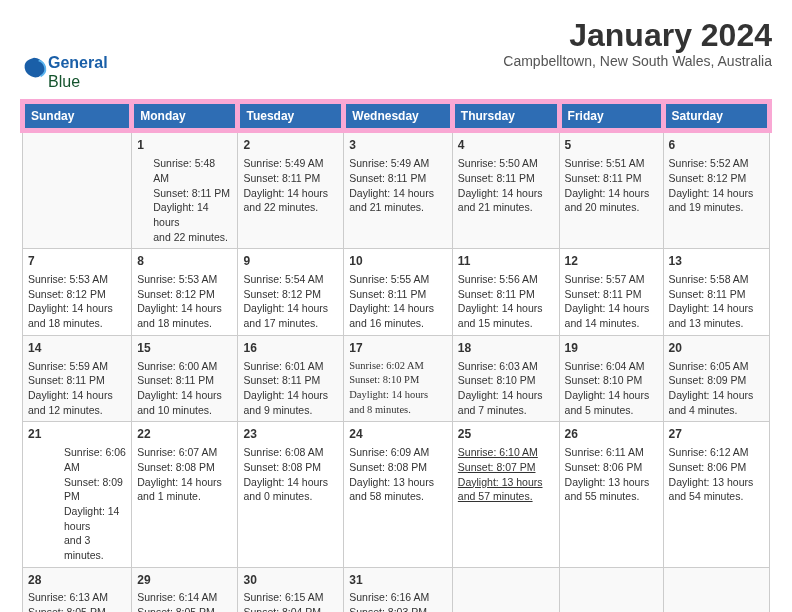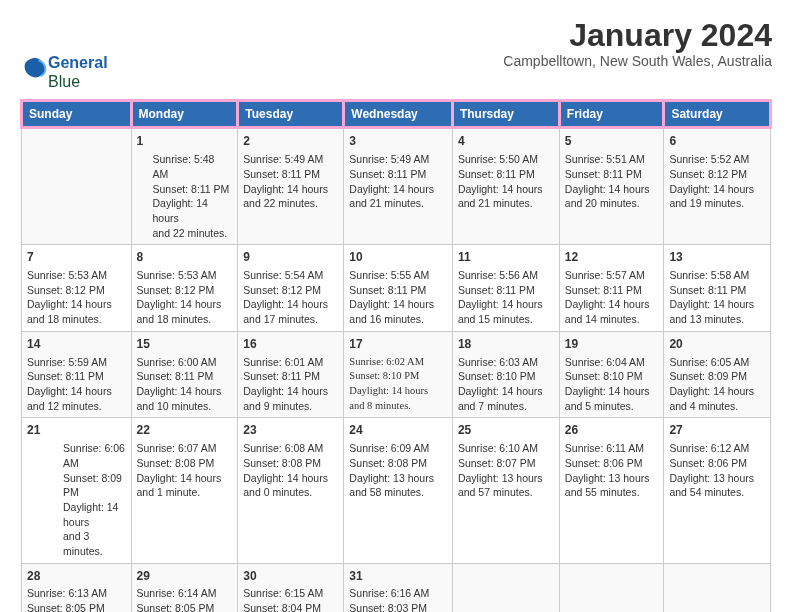--- a/index.html
+++ b/index.html
@@ -47,21 +47,21 @@
       border-collapse: collapse;
       font-size: 11px;
     }
     thead tr th {
       background-color: #2e6db4;
       color: #fff;
       padding: 5px 6px;
       text-align: left;
       font-size: 12px;
       font-weight: bold;
-      border: 3px solid #f9a8d4;
+      border: 5px solid #f9a8d4;
     }
     tbody tr td {
       border: 1px solid #ccc;
       vertical-align: top;
       padding: 4px 5px;
       width: 113px;
       min-height: 80px;
       color: #333;
       line-height: 1.4;
     }
@@ -287,21 +287,21 @@
           </td>
           <td>
             <span class="day-num">24</span>
             <div class="day-info" style="white-space: pre-line;">Sunrise: 6:09 AM
 Sunset: 8:08 PM
 Daylight: 13 hours
 and 58 minutes.</div>
           </td>
           <td>
             <span class="day-num">25</span>
-            <div class="day-info" style="white-space: pre-line;">Sunrise: 6:10 AM
+            <div class="day-info" style="white-space: pre-line; text-decoration: underline;">Sunrise: 6:10 AM
 Sunset: 8:07 PM
 Daylight: 13 hours
 and 57 minutes.</div>
           </td>
           <td>
             <span class="day-num">26</span>
             <div class="day-info" style="white-space: pre-line;">Sunrise: 6:11 AM
 Sunset: 8:06 PM
 Daylight: 13 hours
 and 55 minutes.</div>

